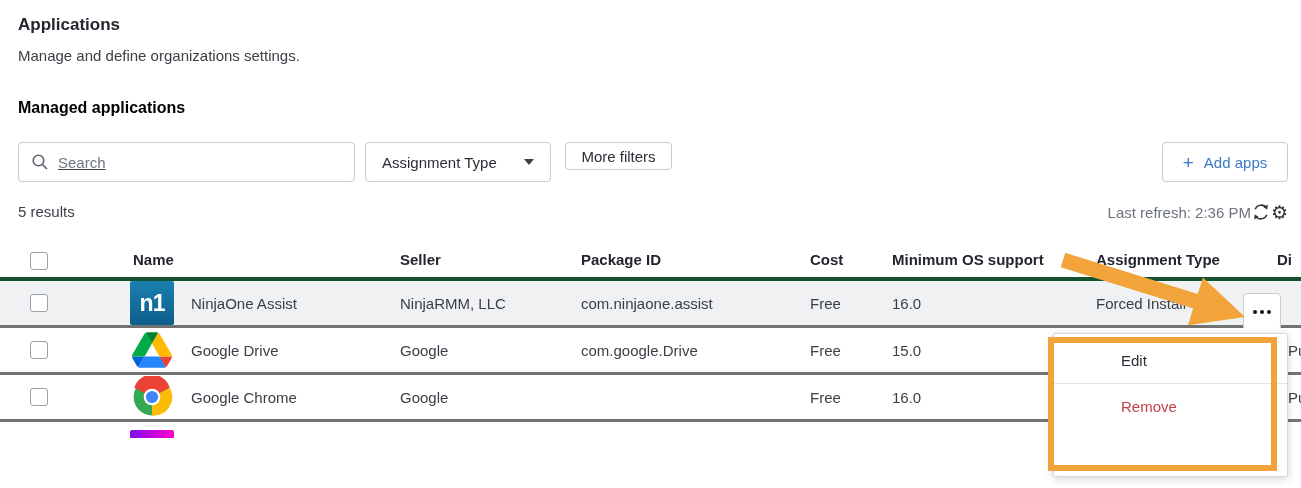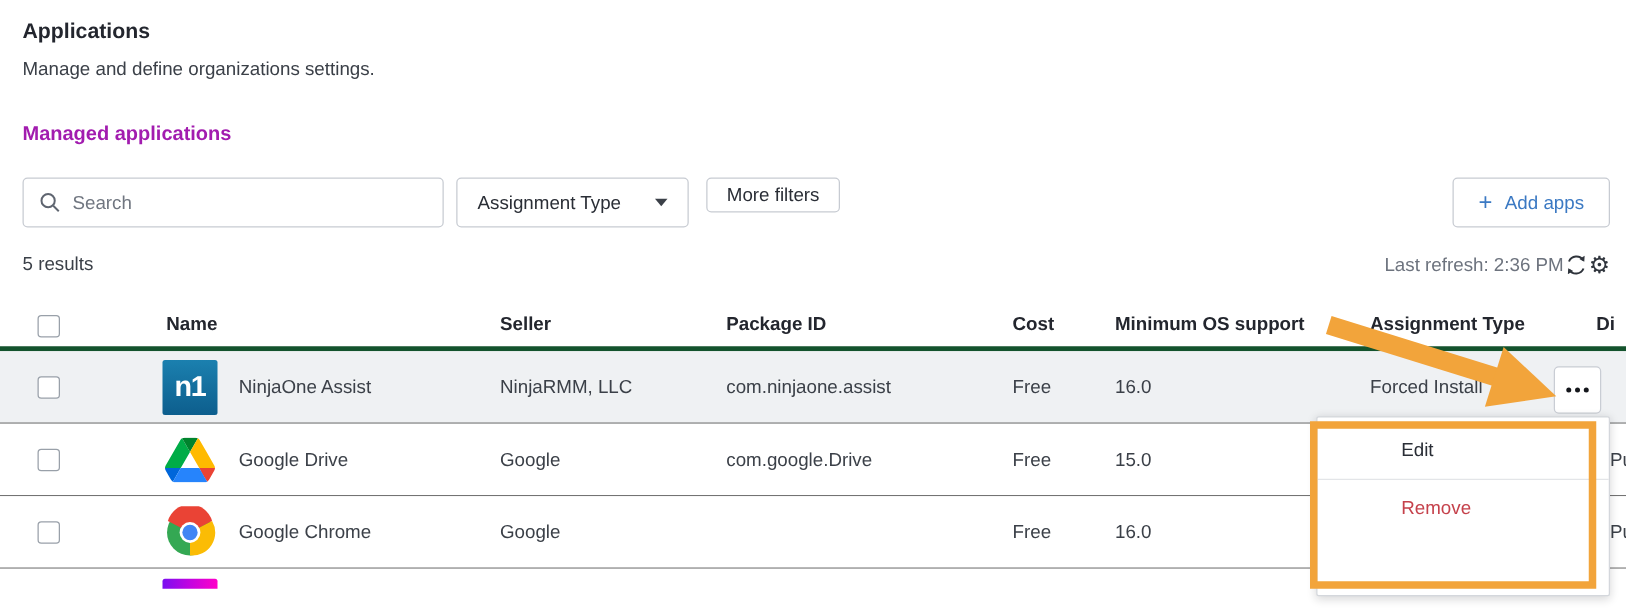--- a/index.html
+++ b/index.html
@@ -2,28 +2,28 @@
 <html><head>
 <meta charset="utf-8">
 <style>
   * { margin:0; padding:0; box-sizing:border-box; }
   html,body { width:1301px; height:488px; background:#fff; overflow:hidden;
     font-family:"Liberation Sans", sans-serif; color:#3b4048; }
   .page { position:relative; width:1301px; height:488px; }
 
   .page-title { position:absolute; left:18px; top:15px; font-size:17px; font-weight:700; color:#23262e; }
   .page-subtitle { position:absolute; left:18px; top:47px; font-size:15px; color:#3b4048; }
-  .section-title { position:absolute; left:18px; top:99px; font-size:16px; font-weight:700; color:#a21caf; }
+  .section-title { position:absolute; left:18px; top:99px; font-size:16px; font-weight:700; color:#000000; }
 
   
   .toolbar { position:absolute; left:0; top:142px; width:1301px; height:40px; }
   .search-box { position:absolute; left:18px; top:0; width:337px; height:40px;
     border:1px solid #c7cbd2; border-radius:4px; display:flex; align-items:center; padding-left:12px; background:#fff; }
   .search-box input { border:none; outline:none; font-size:15px; color:#3b4048; margin-left:9px; width:270px;
-    font-family:"Liberation Sans", sans-serif; }
+    font-family:"Liberation Sans", sans-serif;text-decoration:underline; }
   .search-box input::placeholder { color:#707680; opacity:1; }
   .dropdown-btn { position:absolute; left:365px; top:0; width:186px; height:40px; border:1px solid #c7cbd2;
     border-radius:4px; background:#fff; display:flex; align-items:center; justify-content:space-between;
     padding:0 16px; font-size:15px; color:#2a2e36; cursor:pointer; }
   .caret-down { width:0; height:0; border-left:5px solid transparent; border-right:5px solid transparent;
     border-top:6px solid #3b4048; margin-left:10px; }
   .plain-btn { position:absolute; left:565px; top:0; width:107px; height:28px; border:1px solid #c7cbd2;
     border-radius:4px; background:#fff; font-size:15px; color:#2a2e36; cursor:pointer;
     font-family:"Liberation Sans", sans-serif; }
   .add-btn { position:absolute; left:1162px; top:0; width:126px; height:40px; border:1px solid #c7cbd2;
@@ -35,21 +35,21 @@
   .results-text { position:absolute; left:18px; top:203px; font-size:15px; color:#3b4048; }
   .refresh-area { position:absolute; right:13px; top:202px; display:flex; align-items:center; }
   .last-refresh { font-size:15px; color:#6d737e; }
   .icon-btn { background:none; border:none; cursor:pointer; display:flex; align-items:center; padding:0; }
   .gear-glyph { font-size:19px; color:#2f343c; line-height:1; }
 
   
   .table { position:absolute; left:0; top:240px; width:1301px; }
   .thead { position:relative; height:41px; border-bottom:4px solid #14532d; }
   .thead .col { position:absolute; top:11px; font-size:15px; font-weight:700; color:#23262e; cursor:pointer; }
-  .row { position:relative; height:58px; border-bottom:1px solid #737373; background:#fff; }
+  .row { position:relative; height:47px; border-bottom:3px solid #737373; background:#fff; }
   .row.selected { background:#eff1f3; }
   .cell { position:absolute; top:50%; transform:translateY(-50%); font-size:15px; color:#3b4048; white-space:nowrap; }
   .checkbox { position:absolute; left:30px; top:50%; transform:translateY(-50%); width:18px; height:18px;
     border:1.5px solid #99a0a9; border-radius:3px; background:#fff; cursor:pointer; }
   .thead .checkbox { top:21px; }
   .app-icon { position:absolute; left:130px; top:50%; transform:translateY(-50%); width:44px; height:44px;
     display:flex; align-items:center; justify-content:center; }
   .n1-icon { background:linear-gradient(180deg,#1b80af,#0d5e8d); border-radius:2px; color:#fff;
     font-weight:700; font-size:23px; letter-spacing:-1px; }
   .ellipsis-btn { position:absolute; left:1243px; top:12px; width:38px; height:38px; background:#fff;

